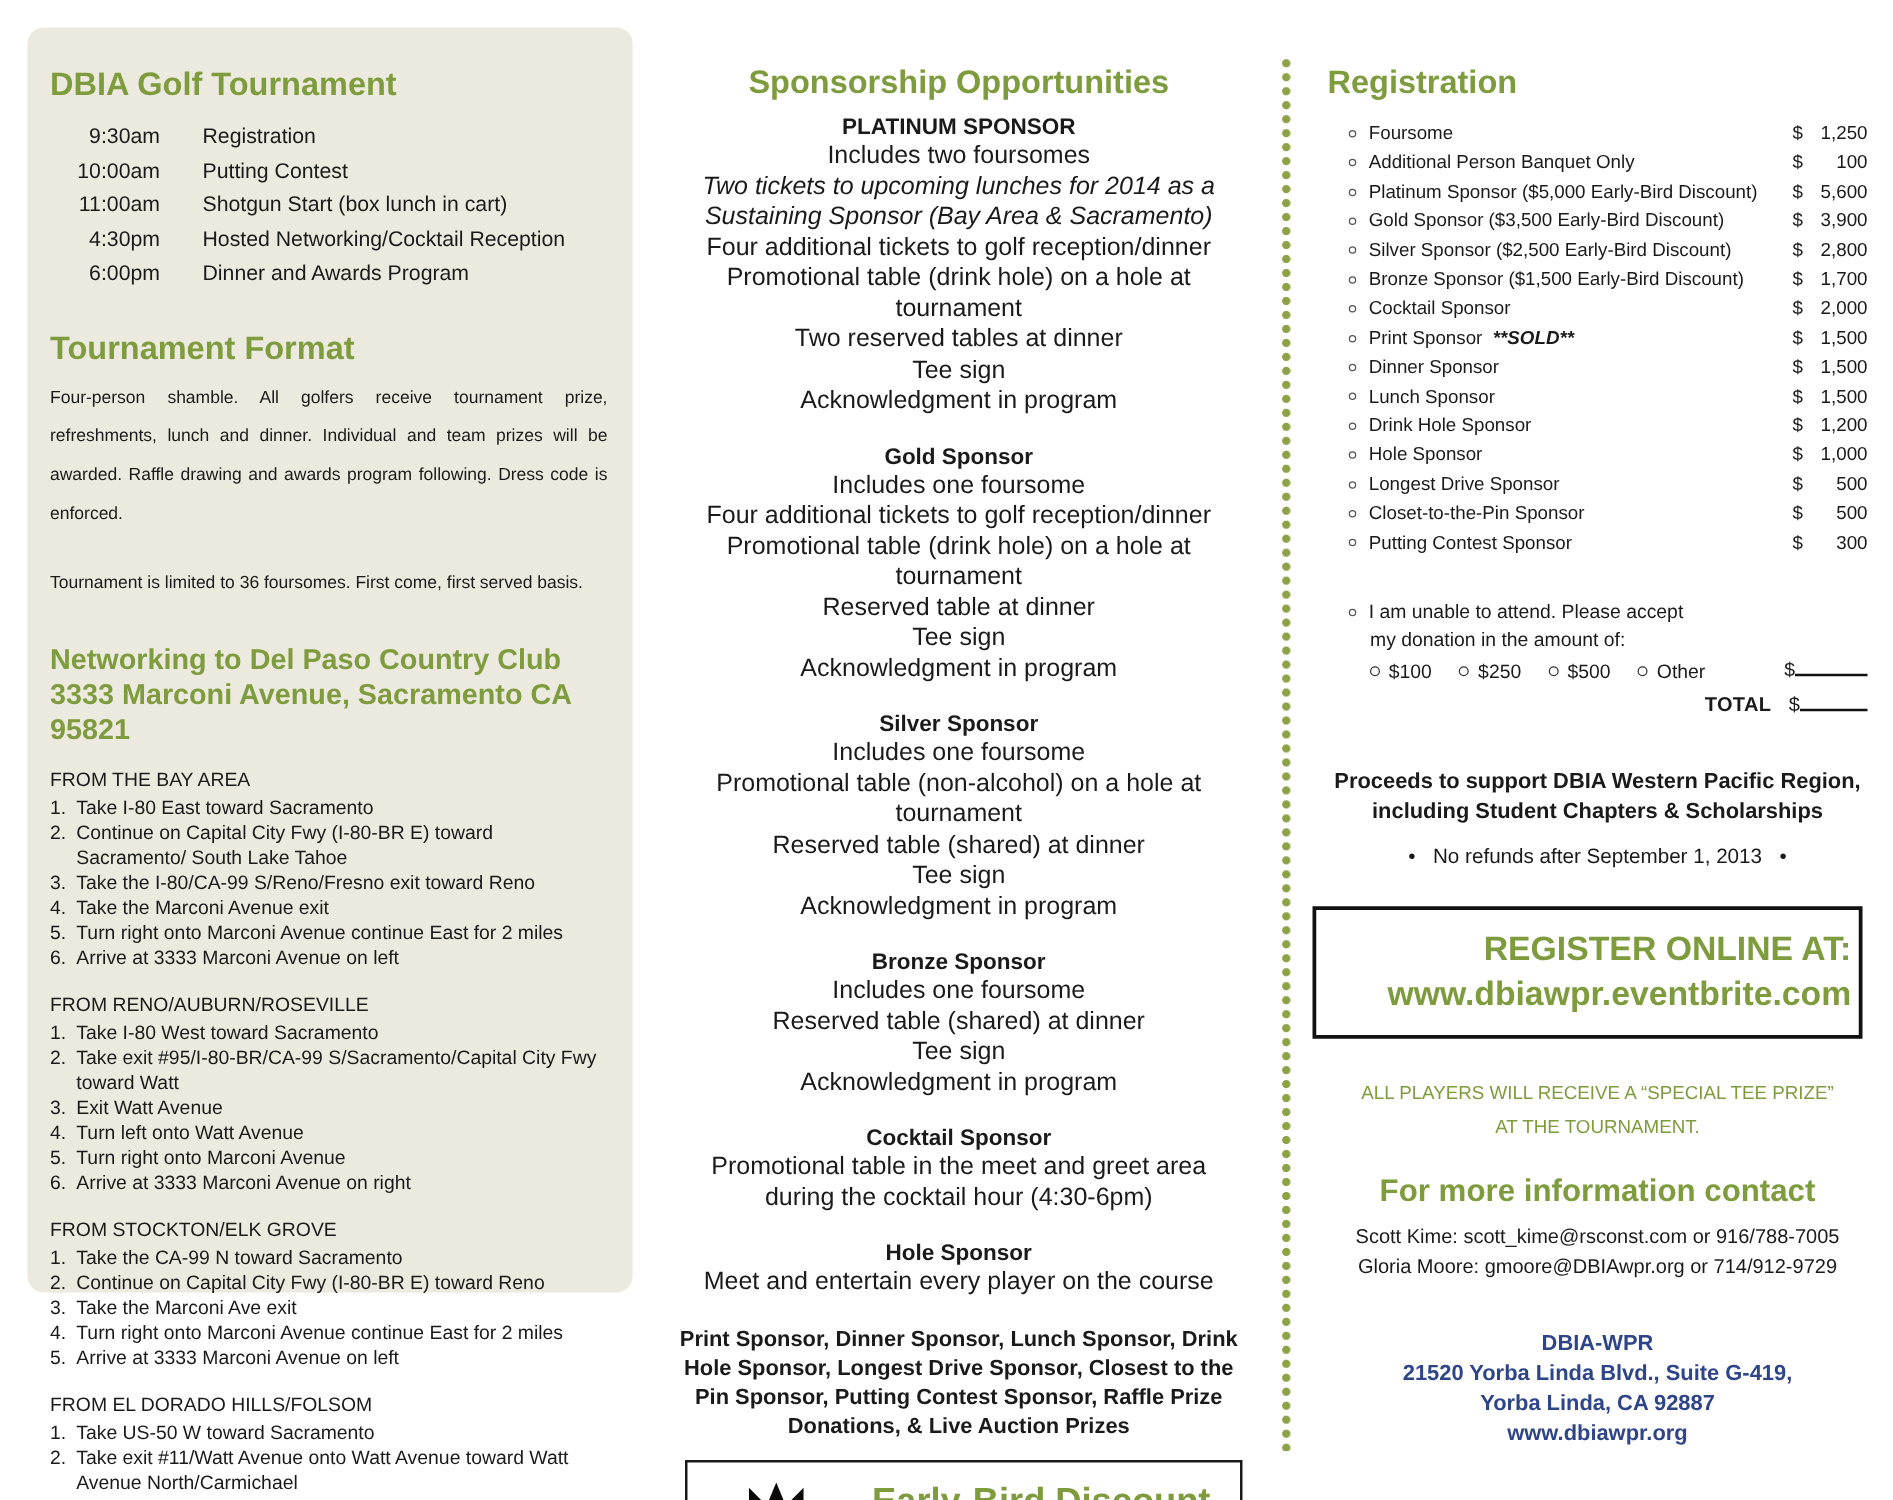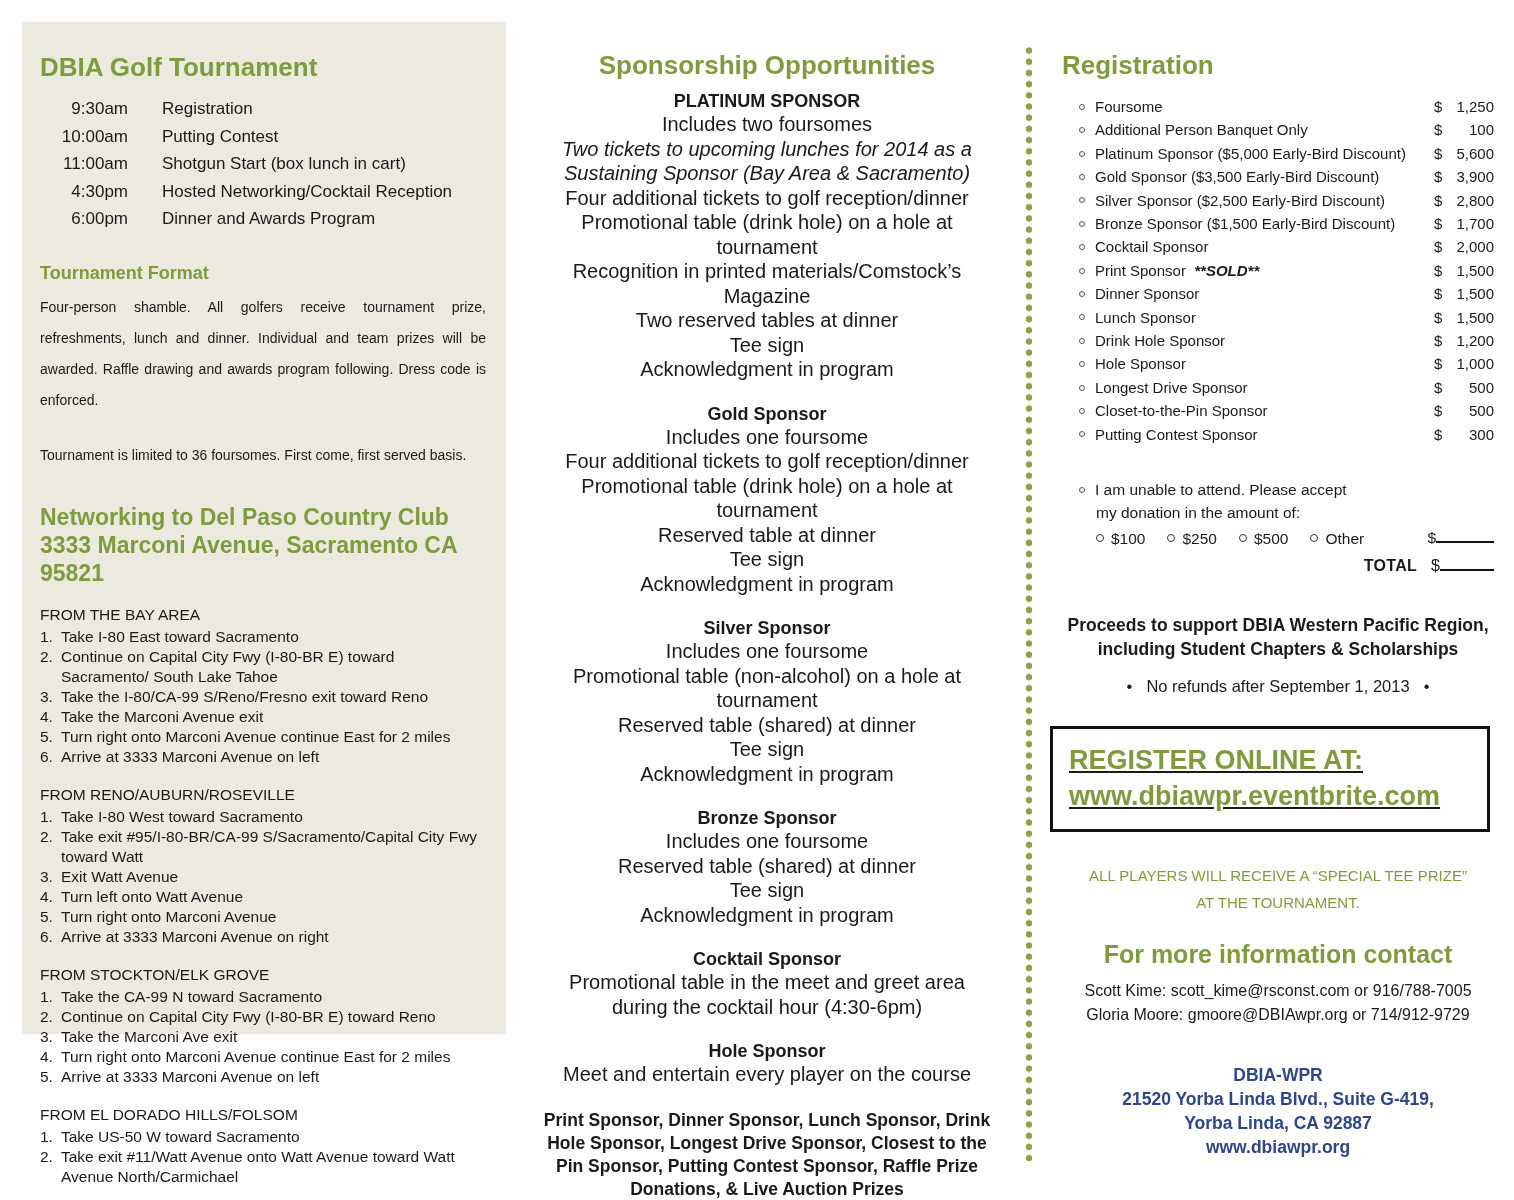--- a/index.html
+++ b/index.html
@@ -9,27 +9,27 @@
     font-family:"Liberation Sans", sans-serif;
     color:#1a1a1a;
     position:relative;
     overflow:hidden;
   }
   .green { color:#7E9C3E; }
 
   
   .left-panel {
     position:absolute; left:22px; top:22px; width:484px; height:1012px;
-    background:#ECE9DF; padding:30px 20px 0 18px;
+    background:#ECE9DF; padding:30px 20px 0 18px;border-radius:13px;
   }
   .lp-title { font-size:26px; font-weight:bold; margin-bottom:12px; }
   .schedule-row { display:flex; font-size:17px; line-height:27.5px; }
   .schedule-time { width:88px; text-align:right; flex:none; }
   .schedule-event { margin-left:34px; }
-  .lp-h2 { font-size:18px; font-weight:bold; margin-top:30px; margin-bottom:4px; }
+  .lp-h2 { font-size:26px; font-weight:bold; margin-top:30px; margin-bottom:4px; }
   .para { font-size:14px; line-height:31px; text-align:justify; margin-top:8px; }
   .para2 { margin-top:24px; }
   .dir-head { font-size:23px; font-weight:bold; line-height:28px; margin-top:32px; }
   .dir-sub  { font-size:23px; font-weight:bold; line-height:28px; }
   .directions { margin-top:6px; }
   .dir-section { margin-top:17px; font-size:15.5px; }
   .dir-title { line-height:21px; margin-bottom:2px; }
   .dir-step { display:flex; line-height:20px; }
   .dir-num { width:21px; flex:none; }
   .dir-text { flex:1; }
@@ -80,21 +80,21 @@
   .radio { width:8px; height:8px; border:1.4px solid #333; border-radius:50%; margin-right:7px; flex:none; }
   .don-amount { margin-left:auto; white-space:nowrap; }
   .uline { display:inline-block; width:58px; border-bottom:2px solid #111; height:12px; }
   .total-row { margin-top:6px; text-align:right; font-size:16px; }
   .total-label { font-weight:bold; margin-right:14px; letter-spacing:.3px; }
   .total-row .uline { width:54px; border-bottom-width:2.5px; }
 
   .proceeds { margin-top:38px; text-align:center; font-weight:bold; font-size:17.5px; line-height:24px; }
   .refund { margin-top:16px; text-align:center; font-size:16.5px; }
   .refund .bullet { margin:0 14px; }
-  .register-box { margin:30px 4px 0 -12px; border:3px solid #111; text-align:left; padding:13px 16px 15px;text-decoration:underline; }
+  .register-box { margin:30px 4px 0 -12px; border:3px solid #111; text-align:right; padding:13px 6px 15px; }
   .ro-line { font-size:27px; font-weight:bold; line-height:36px; }
   .tee-prize { margin-top:30px; text-align:center; font-weight:normal; font-size:15px; line-height:27px; color:#7E9C3E; }
   .contact-h { margin-top:24px; text-align:center; font-size:25px; font-weight:bold; }
   .contact-line { text-align:center; font-size:16px; line-height:24px; }
   .contact-line.first { margin-top:10px; }
   .org { margin-top:36px; text-align:center; color:#2E4589; font-weight:bold; font-size:17.5px; line-height:24px; }
 </style>
 </head>
 <body>
 
@@ -225,21 +225,20 @@
 
   <section class="middle">
     <h1 class="mid-title green">Sponsorship Opportunities</h1>
     <div>
         <div class="tier">
           <div class="tier-name">PLATINUM SPONSOR</div>
           <div class="tier-line">Includes two foursomes</div>
           <div class="tier-line italic">Two tickets to upcoming lunches for 2014 as a Sustaining Sponsor (Bay Area &amp; Sacramento)</div>
           <div class="tier-line">Four additional tickets to golf reception/dinner</div>
           <div class="tier-line">Promotional table (drink hole) on a hole at tournament</div>
-          <div class="tier-line">Recognition in printed materials/Comstock’s Magazine</div>
           <div class="tier-line">Two reserved tables at dinner</div>
           <div class="tier-line">Tee sign</div>
           <div class="tier-line">Acknowledgment in program</div>
         </div>
         <div class="tier">
           <div class="tier-name">Gold Sponsor</div>
           <div class="tier-line">Includes one foursome</div>
           <div class="tier-line">Four additional tickets to golf reception/dinner</div>
           <div class="tier-line">Promotional table (drink hole) on a hole at tournament</div>
           <div class="tier-line">Reserved table at dinner</div>

